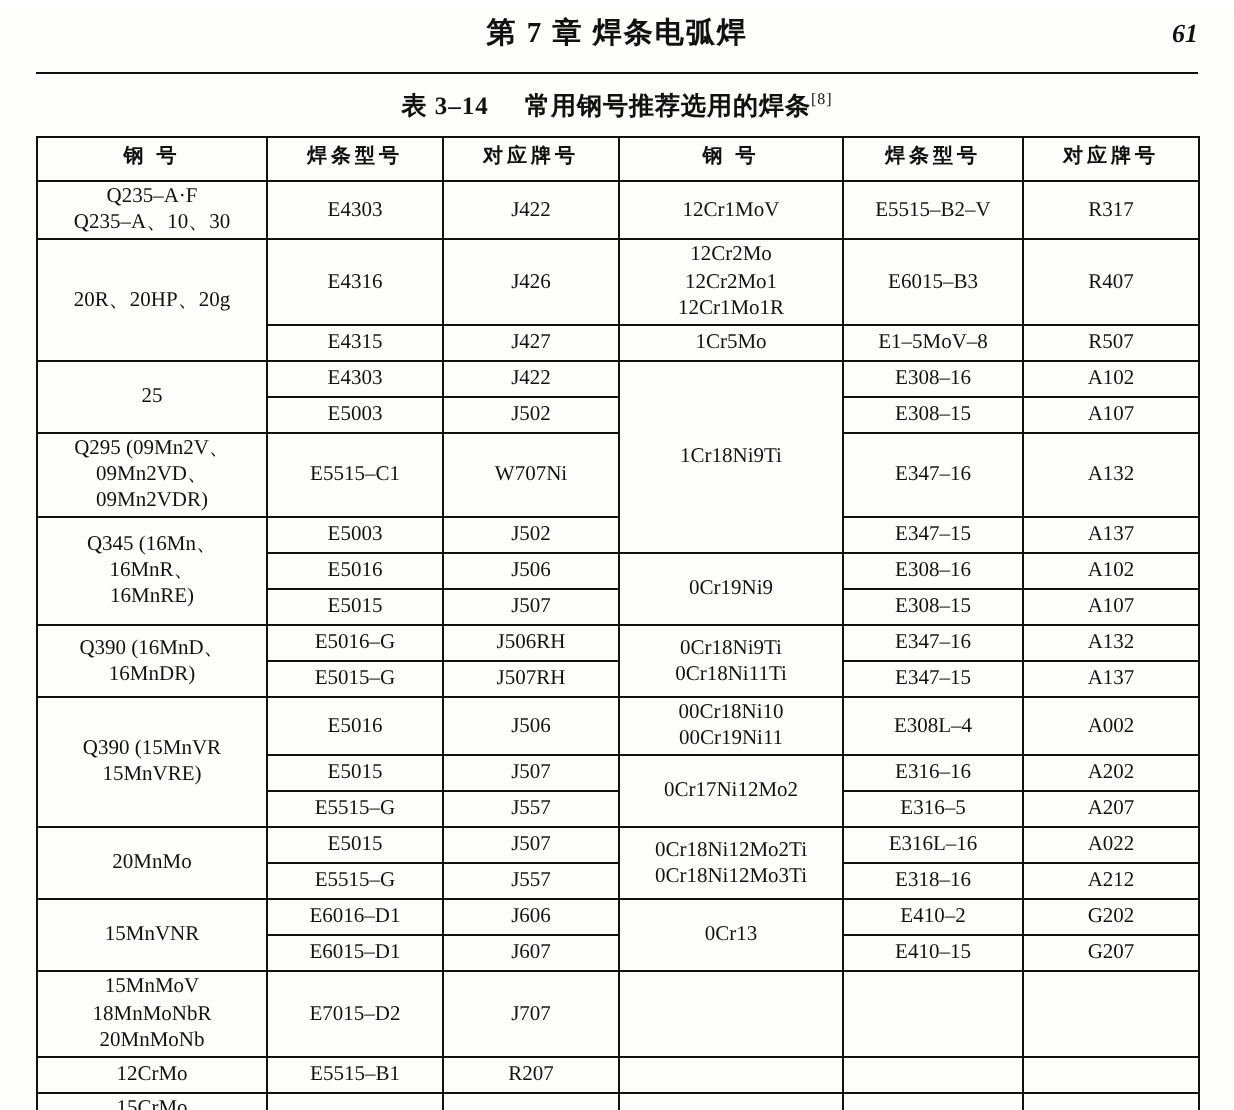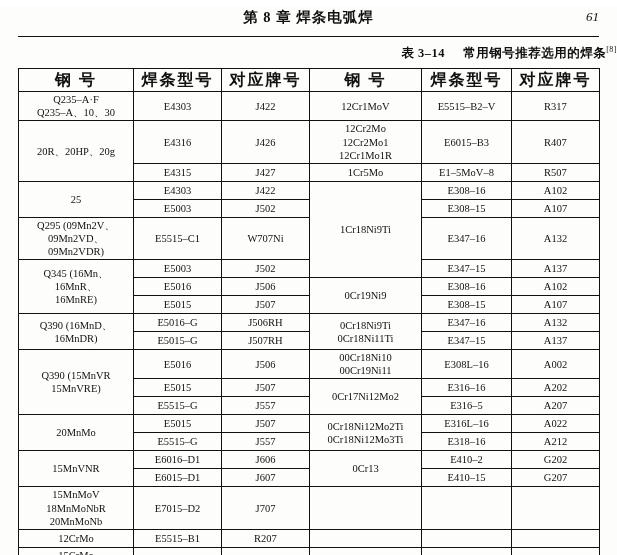--- a/index.html
+++ b/index.html
@@ -33,30 +33,30 @@
     font-weight: bold;
     letter-spacing: 1px;
     line-height: 22px;
   }
   .page-number {
     position: absolute;
     right: 0;
     top: 0;
     font-size: 13px;
     font-style: italic;
-    font-weight: normal;
+    font-weight: bold;
     line-height: 22px;
   }
   .header-rule {
     border-bottom: 1.6px solid #111;
     margin: 2px 0 0 0;
   }
   
   .table-caption {
-    text-align: right;
+    text-align: center;
     font-size: 12.5px;
     font-weight: bold;
     margin: 8px 0 6px 0;
     letter-spacing: 0.5px;
   }
   .table-caption .sup {
     font-size: 8px;
     vertical-align: super;
     font-weight: normal;
   }
@@ -80,41 +80,41 @@
   table.main th, table.main td {
     border: 1px solid #111;
     text-align: center;
     vertical-align: middle;
     padding: 1px 2px;
     line-height: 1.25;
     font-weight: normal;
   }
   table.main thead th {
     font-weight: bold;
-    font-size: 16px;
+    font-size: 10px;
     height: 19px;
     letter-spacing: 2px;
   }
   table.main tbody td {
     height: 15px;
   }
   .multiline {
     white-space: pre-line;
   }
   .outer-top {
     border-top: 1.6px solid #111 !important;
   }
 </style>
 </head>
 <body>
 
 <div class="page">
 
   <div class="header">
-    <div class="header-title">第 8 章  焊条电弧焊</div>
+    <div class="header-title">第 7 章  焊条电弧焊</div>
     <div class="page-number">61</div>
   </div>
   <div class="header-rule" style="margin:0 18px;"></div>
 
   <div class="table-caption">
     <span>表 3–14</span>
     &nbsp;&nbsp;&nbsp;
     <span>常用钢号推荐选用的焊条</span><span class="sup">[8]</span>
   </div>
 
@@ -226,21 +226,21 @@
             <td>E347–15</td>
             <td>A137</td>
           </tr>
           <tr>
             <td class="multiline" rowspan="3">Q390 (15MnVR
 15MnVRE)</td>
             <td>E5016</td>
             <td>J506</td>
             <td class="multiline">00Cr18Ni10
 00Cr19Ni11</td>
-            <td>E308L–16</td>
+            <td>E308L–4</td>
             <td>A002</td>
           </tr>
           <tr>
             <td>E5015</td>
             <td>J507</td>
             <td class="multiline" rowspan="2">0Cr17Ni12Mo2</td>
             <td>E316–16</td>
             <td>A202</td>
           </tr>
           <tr>

